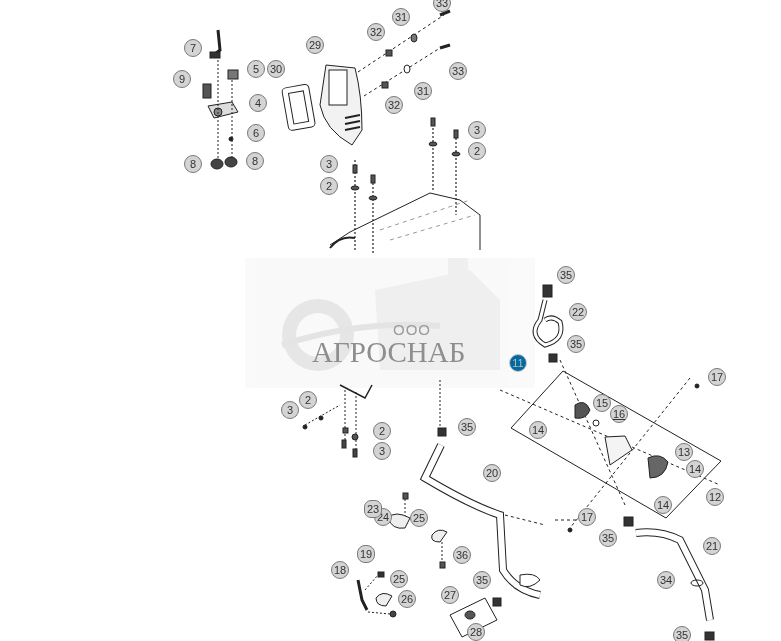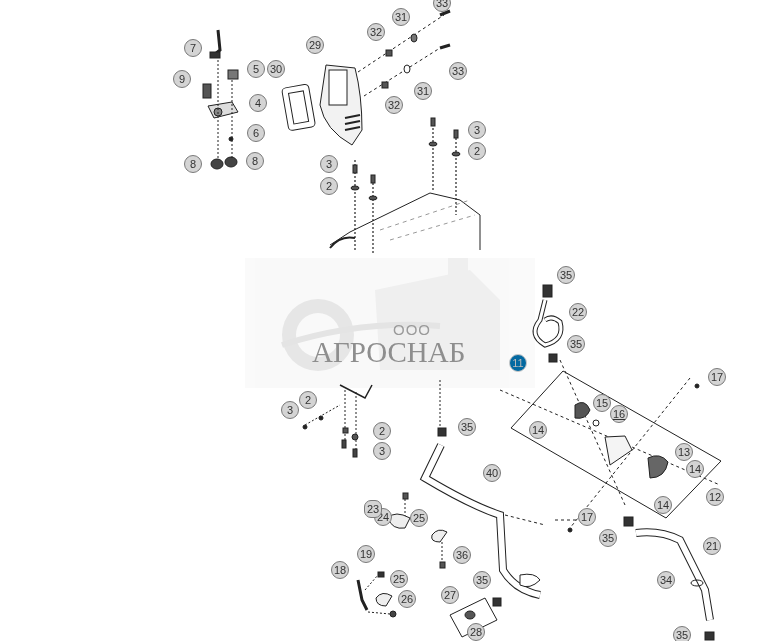--- a/index.html
+++ b/index.html
@@ -155,29 +155,29 @@
       <div class="callout" style="left: 529px; top: 421px;">14</div>
       <div class="callout" style="left: 675px; top: 443px;">13</div>
       <div class="callout" style="left: 686px; top: 460px;">14</div>
       <div class="callout" style="left: 654px; top: 496px;">14</div>
       <div class="callout" style="left: 706px; top: 488px;">12</div>
       <div class="callout" style="left: 299px; top: 391px;">2</div>
       <div class="callout" style="left: 281px; top: 401px;">3</div>
       <div class="callout" style="left: 373px; top: 422px;">2</div>
       <div class="callout" style="left: 373px; top: 442px;">3</div>
       <div class="callout" style="left: 458px; top: 418px;">35</div>
-      <div class="callout" style="left: 483px; top: 464px;">40</div>
+      <div class="callout" style="left: 483px; top: 464px;">20</div>
       <div class="callout" style="left: 374px; top: 508px;">24</div>
       <div class="callout" style="left: 364px; top: 500px; border-radius: 7px;">23</div>
       <div class="callout" style="left: 410px; top: 509px;">25</div>
       <div class="callout" style="left: 578px; top: 508px;">17</div>
       <div class="callout" style="left: 599px; top: 529px;">35</div>
       <div class="callout" style="left: 703px; top: 537px;">21</div>
       <div class="callout" style="left: 453px; top: 546px;">36</div>
-      <div class="callout" style="left: 357px; top: 545px;">19</div>
+      <div class="callout" style="left: 357px; top: 545px; border-radius: 8px;">19</div>
       <div class="callout" style="left: 331px; top: 561px;">18</div>
       <div class="callout" style="left: 390px; top: 570px;">25</div>
       <div class="callout" style="left: 657px; top: 571px;">34</div>
       <div class="callout" style="left: 398px; top: 590px;">26</div>
       <div class="callout" style="left: 473px; top: 571px;">35</div>
       <div class="callout" style="left: 441px; top: 586px;">27</div>
       <div class="callout" style="left: 467px; top: 623px;">28</div>
       <div class="callout" style="left: 673px; top: 626px;">35</div>
     </div>
 </div>

